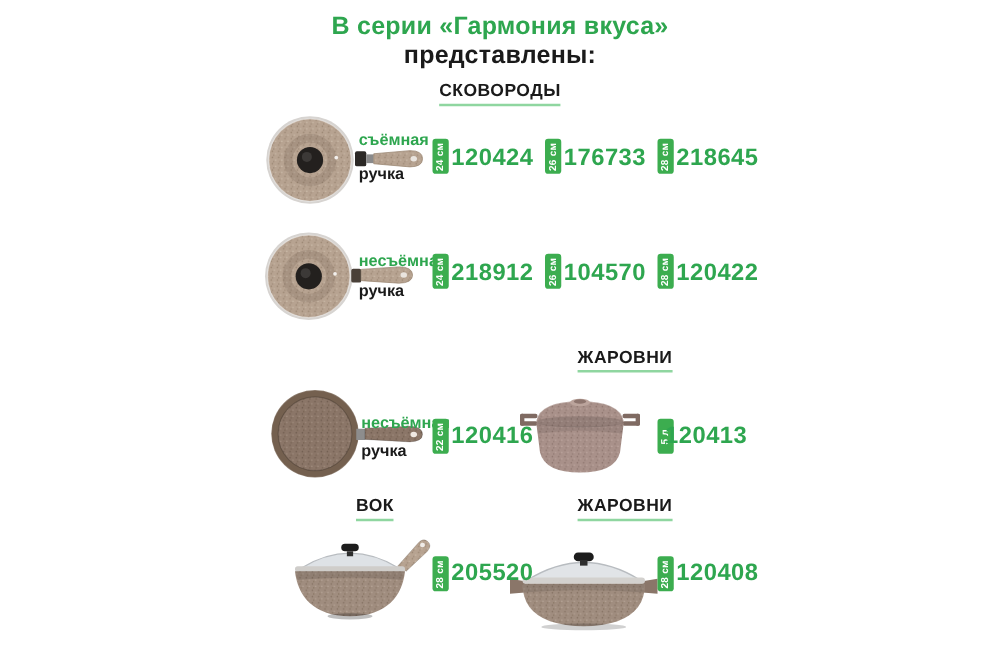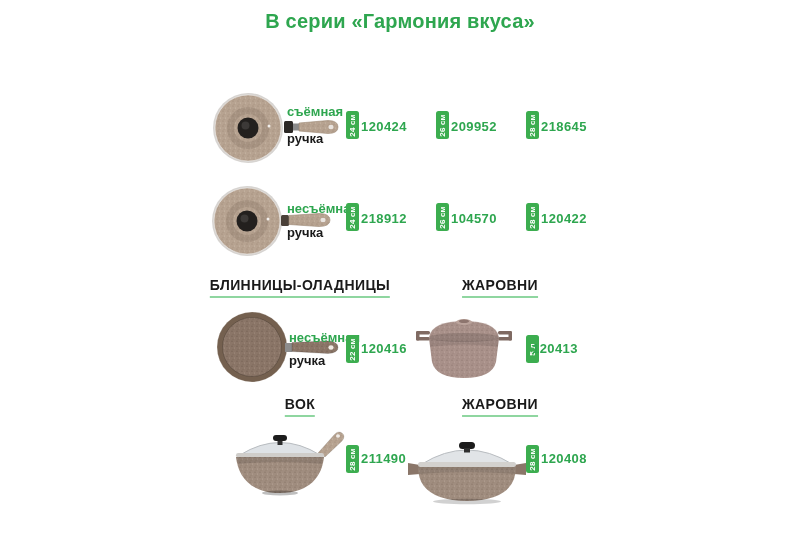--- a/index.html
+++ b/index.html
@@ -25,21 +25,21 @@
 
   .hlabel{position:absolute;z-index:2;font-size:13px;font-weight:700;white-space:nowrap;}
   .hlabel.green{color:var(--green);text-align:center;}
   .hlabel.dark{color:var(--text_dark);text-align:right;}
 
   .badge{position:absolute;z-index:2;width:13px;height:28px;background:var(--badge_green);
     border-radius:2.5px;display:flex;align-items:center;justify-content:center;}
   .badge span{transform:rotate(-90deg);white-space:nowrap;color:#fff;
     font-size:8px;font-weight:700;letter-spacing:.2px;}
 
-  .code{position:absolute;z-index:2;font-size:13px;font-weight:700;color:var(--green);
+  .code{position:absolute;z-index:2;font-size:19px;font-weight:700;color:var(--green);
     letter-spacing:.4px;line-height:15px;white-space:nowrap;}
 </style>
 </head>
 <body>
 
 <svg width="0" height="0" style="position:absolute" aria-hidden="true">
   <defs>
     <pattern id="granBeige" width="5" height="5" patternUnits="userSpaceOnUse">
       <rect width="5" height="5" fill="#B7A391"></rect>
       <circle cx="1" cy="1" r="0.6" fill="#9A8672"></circle>
@@ -63,21 +63,25 @@
       <circle cx="1" cy="1.2" r="0.6" fill="#857263"></circle>
       <circle cx="3.5" cy="3" r="0.5" fill="#BCAB9D"></circle>
       <circle cx="2" cy="4.2" r="0.4" fill="#79664F"></circle>
     </pattern>
   </defs>
 </svg>
 
 <div class="page">
 
   <div class="title-line green">В серии «Гармония вкуса»</div>
-
+  <div class="title-line dark">представлены:</div>
+
+  <div class="hdr" style="left:400px;top:64px">
+    <span>СКОВОРОДЫ</span>
+  </div>
 
   <svg class="prod" style="left:212px;top:90px" width="134" height="76" viewBox="0 0 134 76">
     <circle cx="36" cy="38" r="35" fill="#D7D4D1"></circle>
     <circle cx="36" cy="38" r="33" fill="url(#granBeige)"></circle>
     <circle cx="36" cy="38" r="33" fill="none" stroke="rgba(255,255,255,0.4)" stroke-width="1"></circle>
     <circle cx="36" cy="38" r="21" fill="rgba(90,70,55,0.16)"></circle>
     <circle cx="36" cy="38" r="14" fill="url(#granBeige)"></circle>
     <circle cx="36" cy="38" r="10.5" fill="#23201E"></circle>
     <circle cx="33.5" cy="35.5" r="4" fill="#3C3937"></circle>
     <circle cx="57" cy="36" r="1.5" fill="#F2EFEC"></circle>
@@ -89,21 +93,21 @@
   <div class="hlabel green" style="left:287px;top:104px">съёмная</div>
   <div class="hlabel dark" style="left:287px;top:131px">ручка</div>
 
   <div class="badge" style="left:346px;top:111px">
     <span>24 см</span>
     </div>
   <div class="code" style="left:361px;top:119px">120424</div>
   <div class="badge" style="left:436px;top:111px">
     <span>26 см</span>
     </div>
-  <div class="code" style="left:451px;top:119px">209952</div>
+  <div class="code" style="left:451px;top:119px">176733</div>
   <div class="badge" style="left:526px;top:111px">
     <span>28 см</span>
     </div>
   <div class="code" style="left:541px;top:119px">218645</div>
 
   <svg class="prod" style="left:211px;top:183px" width="134" height="76" viewBox="0 0 134 76">
     <circle cx="36" cy="38" r="35" fill="#D7D4D1"></circle>
     <circle cx="36" cy="38" r="33" fill="url(#granBeige)"></circle>
     <circle cx="36" cy="38" r="33" fill="none" stroke="rgba(255,255,255,0.4)" stroke-width="1"></circle>
     <circle cx="36" cy="38" r="21" fill="rgba(90,70,55,0.16)"></circle>
@@ -124,23 +128,20 @@
   <div class="code" style="left:361px;top:211px">218912</div>
   <div class="badge" style="left:436px;top:203px">
     <span>26 см</span>
     </div>
   <div class="code" style="left:451px;top:211px">104570</div>
   <div class="badge" style="left:526px;top:203px">
     <span>28 см</span>
     </div>
   <div class="code" style="left:541px;top:211px">120422</div>
 
-  <div class="hdr" style="left:300px;top:277px">
-    <span>БЛИННИЦЫ-ОЛАДНИЦЫ</span>
-  </div>
   <div class="hdr" style="left:500px;top:277px">
     <span>ЖАРОВНИ</span>
   </div>
 
   <svg class="prod" style="left:216px;top:310px" width="132" height="74" viewBox="0 0 132 74">
     <circle cx="36" cy="37" r="35" fill="#74604F"></circle>
     <circle cx="36" cy="37" r="29.5" fill="url(#granBrown)"></circle>
     <circle cx="36" cy="37" r="29.5" fill="none" stroke="rgba(0,0,0,0.18)" stroke-width="1"></circle>
     <circle cx="36" cy="37" r="35" fill="none" stroke="rgba(255,255,255,0.18)" stroke-width="1"></circle>
     <rect x="69" y="33" width="7" height="9" fill="#8D8D8D"></rect>
@@ -191,21 +192,21 @@
     <rect x="63.5" y="15" width="5" height="4" fill="#2E2E2E"></rect>
     <rect x="22" y="27" width="88" height="4.5" rx="2.2" fill="#CFCDCA"></rect>
     <path d="M22,31 C24,50 36,67 66,67 C96,67 108,50 110,31 Z" fill="url(#granTaupe)"></path>
     <path d="M22,31 L110,31 L108,38 Q66,34 24,38 Z" fill="rgba(0,0,0,0.10)"></path>
     <ellipse cx="66" cy="67" rx="18" ry="2.5" fill="rgba(0,0,0,0.25)"></ellipse>
   </svg>
 
   <div class="badge" style="left:346px;top:445px">
     <span>28 см</span>
     </div>
-  <div class="code" style="left:361px;top:451px">211490</div>
+  <div class="code" style="left:361px;top:451px">205520</div>
 
   <svg class="prod" style="left:406px;top:428px" width="122" height="80" viewBox="0 0 122 80">
     <path d="M16,36 Q61,8 106,36 Z" fill="rgba(195,202,208,0.5)" stroke="#B8BCC0" stroke-width="1"></path>
     <rect x="53" y="14" width="16" height="7" rx="3.5" fill="#1C1C1C"></rect>
     <rect x="58" y="20" width="6" height="4.5" fill="#2E2E2E"></rect>
     <path d="M2,35 L14,37 L14,46 L2,47 Z" fill="#8A7669"></path>
     <path d="M108,37 L120,35 L120,47 L108,46 Z" fill="#8A7669"></path>
     <rect x="12" y="34" width="98" height="5" rx="2.5" fill="#D3D1CE"></rect>
     <path d="M12,39 L110,39 Q110,61 88,69 Q76,73 61,73 Q46,73 34,69 Q12,61 12,39 Z" fill="url(#granTaupe)"></path>
     <path d="M12,39 L110,39 L109,46 Q61,42 13,46 Z" fill="rgba(0,0,0,0.10)"></path>

